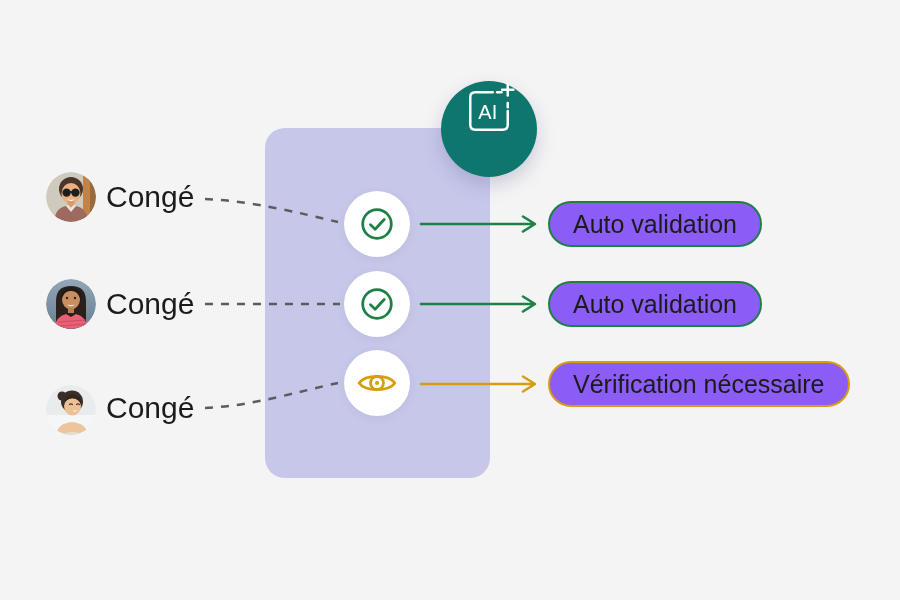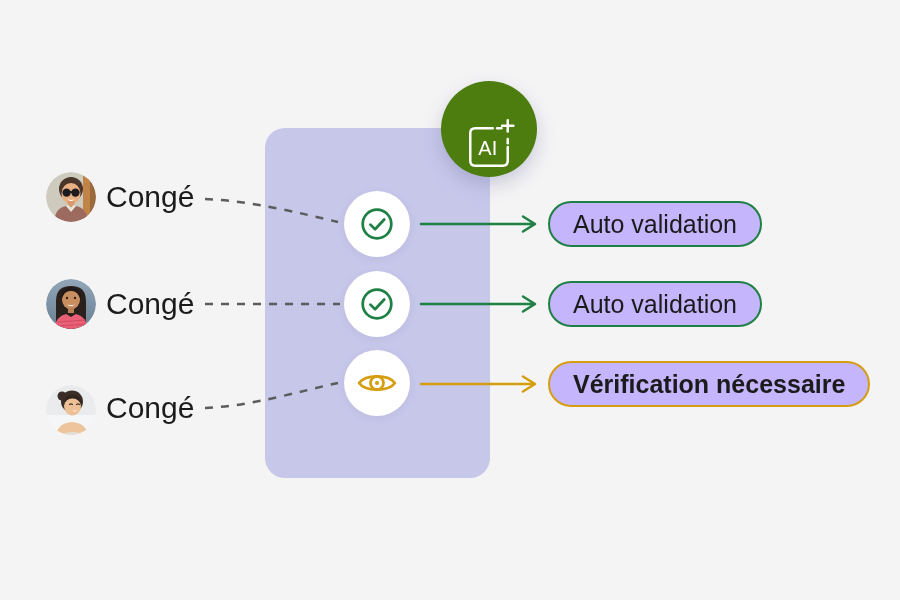--- a/index.html
+++ b/index.html
@@ -14,22 +14,22 @@
 
   
   .panel{
     position:absolute;left:265px;top:128px;width:225px;height:350px;
     background:#c6c7e9;border-radius:20px;
   }
 
   
   .badge{
     position:absolute;left:441px;top:81px;width:96px;height:96px;
-    background:#4d7c0f;border-radius:50%;
-    display:flex;align-items:flex-end;justify-content:center;
+    background:#0f766e;border-radius:50%;
+    display:flex;align-items:flex-start;justify-content:center;
     box-shadow:0 8px 18px rgba(108,110,160,.30);
   }
 
   
   .overlay{position:absolute;left:0;top:0;width:900px;height:600px;pointer-events:none;}
 
   .avatar{
     position:absolute;left:46px;width:50px;height:50px;border-radius:50%;overflow:hidden;
   }
   .avatar svg{display:block;width:50px;height:50px;}
@@ -41,30 +41,30 @@
   }
 
   .status-circle{
     position:absolute;left:344px;width:66px;height:66px;background:#ffffff;border-radius:50%;
     display:flex;align-items:center;justify-content:center;
     box-shadow:0 2px 8px rgba(60,60,110,.08);
   }
 
   .pill{
     position:absolute;left:548px;height:46px;box-sizing:border-box;
-    border:2px solid #1e8044;border-radius:24px;background:#c4b5fd;
+    border:2px solid #1e8044;border-radius:24px;background:#8b5cf6;
     display:flex;align-items:center;padding:0 23px;
     font-size:25px;color:#1b1b1b;white-space:nowrap;
   }
   .pill.orange{border-color:#d69d10;}
 
   
   .r0 .avatar{top:172px;} .r0 .req-label{top:172px;} .r0 .status-circle{top:191px;} .r0 .pill{top:201px;}
   .r1 .avatar{top:279px;} .r1 .req-label{top:279px;} .r1 .status-circle{top:271px;} .r1 .pill{top:281px;}
-  .r2 .avatar{top:385px;} .r2 .req-label{top:383px;} .r2 .status-circle{top:350px;} .r2 .pill{top:361px;font-weight:bold;}
+  .r2 .avatar{top:385px;} .r2 .req-label{top:383px;} .r2 .status-circle{top:350px;} .r2 .pill{top:361px;}
 </style>
 </head>
 <body>
 
 <div class="canvas">
 
   <div class="panel"></div>
 
   <div class="badge">
     <svg width="60" height="60" viewBox="0 0 48 48">

